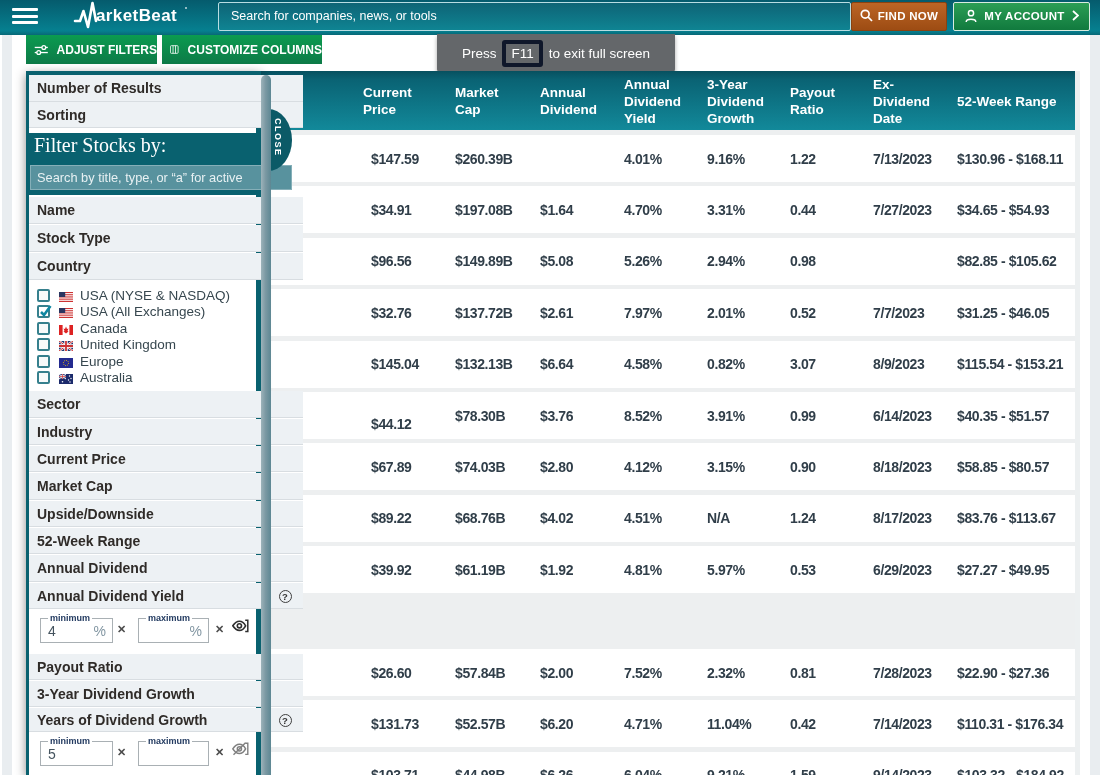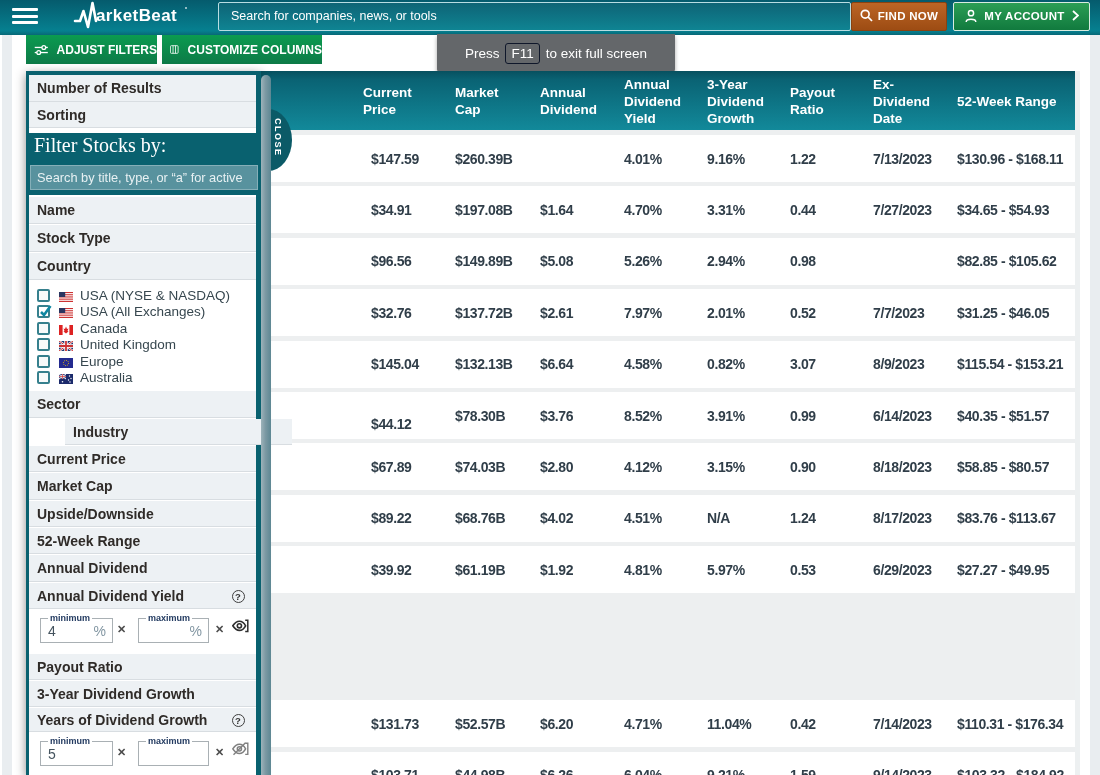--- a/index.html
+++ b/index.html
@@ -30,41 +30,41 @@
     color:#fff; font-weight:bold; font-size:12px; letter-spacing:0;
     display:flex; align-items:center; white-space:nowrap; }
   #adjust { left:26px; width:131px; }
   #customize { left:162px; width:160px; }
 
   
   #toast { position:absolute; left:437px; top:34px; width:238px; height:38px;
     background:#656871; background:#64676a; color:#fff; font-size:13.5px;
     display:flex; align-items:center; justify-content:center; border-radius:0 0 3px 3px;
     box-shadow:0 3px 4px rgba(0,0,0,0.35); }
-  #toast .key { border:1px solid #0f172a; border-radius:3px; padding:2px 5px; margin:0 6px; }
+  #toast .key { border:4px solid #0f172a; border-radius:3px; padding:2px 5px; margin:0 6px; }
 
   
   #lstrip { position:absolute; left:2px; top:35px; width:10px; height:740px; background:#e9edf0; }
   #rstrip { position:absolute; left:1090px; top:35px; width:10px; height:740px; background:#e9edf0; }
   #rshadow { position:absolute; left:1075px; top:71px; width:5px; height:704px; background:#edf0f1; }
 
   
   #thead { position:absolute; left:256px; top:71px; width:819px; height:59px;
     background:linear-gradient(180deg,#07505f 0%, #0a6374 15%, #12899a 100%); color:#fff; }
   #thead .th { position:absolute; font-weight:bold; font-size:13.5px; line-height:17px; }
   #tbody { position:absolute; left:256px; top:130px; width:819px; height:645px; background:#edeff0; }
   .trow { position:absolute; left:0; width:819px; height:47px; background:#fff;
     color:#303e49; font-weight:bold; font-size:14px; letter-spacing:-0.4px; }
   .trow span { position:absolute; top:50%; transform:translateY(-50%); white-space:nowrap; }
 
   
   #sidebar { position:absolute; left:26px; top:71px; width:235px; height:704px;
     background:#09616f; box-shadow:0 3px 10px rgba(0,0,0,.45); }
   #sbcontent { position:absolute; left:3px; top:4px; width:227px; height:700px; background:#fff; }
-  .srow { position:absolute; left:0; width:227px; background:#edf1f4;
+  .srow { position:absolute; left:0; width:274px; background:#edf1f4;
     color:#2f2b28; font-weight:bold; font-size:14px; padding-left:8px;
     border-bottom:1px solid #d8dde1; display:flex; align-items:center; }
   .steal { position:absolute; left:0; width:227px; background:#09616f; }
   .swhite { position:absolute; left:0; width:227px; background:#fff; }
 
   
   #pill { position:absolute; left:261px; top:75px; width:10px; height:700px;
     border-radius:5px 5px 0 0; z-index:30;
     background:linear-gradient(90deg,#9db3ba 0%, #7b99a3 45%, #5d8793 100%); }
   #closetab { position:absolute; left:261px; top:109px; width:31px; height:62px;
@@ -231,20 +231,30 @@
     <div class="trow" style="top: 416.2px;">
       <span style="left: 115px;">$39.92</span>
       <span style="left: 199px;">$61.19B</span>
       <span style="left: 284px;">$1.92</span>
       <span style="left: 368px;">4.81%</span>
       <span style="left: 451px;">5.97%</span>
       <span style="left: 534px;">0.53</span>
       <span style="left: 617px;">6/29/2023</span>
       <span style="left: 701px;">$27.27 - $49.95</span>
     </div>
+    <div class="trow" style="top: 519px;">
+      <span style="left: 115px;">$26.60</span>
+      <span style="left: 199px;">$57.84B</span>
+      <span style="left: 284px;">$2.00</span>
+      <span style="left: 368px;">7.52%</span>
+      <span style="left: 451px;">2.32%</span>
+      <span style="left: 534px;">0.81</span>
+      <span style="left: 617px;">7/28/2023</span>
+      <span style="left: 701px;">$22.90 - $27.36</span>
+    </div>
     <div class="trow" style="top: 570.4px;">
       <span style="left: 115px;">$131.73</span>
       <span style="left: 199px;">$52.57B</span>
       <span style="left: 284px;">$6.20</span>
       <span style="left: 368px;">4.71%</span>
       <span style="left: 451px;">11.04%</span>
       <span style="left: 534px;">0.42</span>
       <span style="left: 617px;">7/14/2023</span>
       <span style="left: 701px;">$110.31 - $176.34</span>
     </div>
@@ -261,21 +271,21 @@
   </div>
 
 <div id="sidebar">
     <div id="sbcontent">
       <div class="srow" style="top: 0px; height: 27px;">Number of Results</div>
       <div class="srow" style="top: 27px; height: 26px;">Sorting</div>
       <div class="steal" style="top: 58px; height: 28px;">
         <span style="position:absolute;left:5px;top:1px;color:#fff;font-family:'Liberation Serif',serif;font-size:20px;">Filter Stocks by:</span>
       </div>
       <div class="steal" style="top: 86px; height: 34px;">
-        <div style="position:absolute;left:1px;top:3.5px;width:228px;height:25px;background:#58929e;border:1px solid #85afb8;color:#e8f1f3;font-size:12.8px;line-height:23px;padding-left:6px;">Search by title, type, or “a” for active</div>
+        <div style="position:absolute;left:1px;top:3.5px;width:262px;height:25px;background:#58929e;border:1px solid #85afb8;color:#e8f1f3;font-size:12.8px;line-height:23px;padding-left:6px;">Search by title, type, or “a” for active</div>
       </div>
       <div class="srow" style="top: 122px; height: 27px;">Name</div>
       <div class="srow" style="top: 150px; height: 27px;">Stock Type</div>
       <div class="srow" style="top: 178px; height: 27px;">Country</div>
       <div class="swhite" style="top: 206px; height: 109px;">
         <div class="chkrow" style="top: 6.5px;">
           <span class="chk"></span>
           <span class="flag"><svg width="14" height="10">
               <rect width="14" height="10" fill="#fff"></rect>
               <g fill="#c33">
@@ -349,21 +359,21 @@
                 <circle cx="12" cy="4.5" r=".7"></circle>
                 <circle cx="9.5" cy="6" r=".7"></circle>
                 <circle cx="11" cy="8" r=".7"></circle>
                 <circle cx="3.5" cy="7.8" r=".8"></circle>
               </g>
             </svg></span>
           <span class="clabel">Australia</span>
         </div>
       </div>
       <div class="srow" style="top: 316px; height: 27px;">Sector</div>
-      <div class="srow" style="top: 344px; height: 26px; margin-left: 36px;">Industry</div>
+      <div class="srow" style="top: 344px; height: 26px;">Industry</div>
       <div class="srow" style="top: 371px; height: 26px;">Current Price</div>
       <div class="srow" style="top: 398px; height: 27px;">Market Cap</div>
       <div class="srow" style="top: 426px; height: 26px;">Upside/Downside</div>
       <div class="srow" style="top: 453px; height: 26px;">52-Week Range</div>
       <div class="srow" style="top: 480px; height: 27px;">Annual Dividend</div>
       <div class="srow" style="top: 508px; height: 26px;">Annual Dividend Yield<span style="position: absolute; right: 11.5px; top: 6.5px; width: 13px; height: 13px; border: 1.6px solid rgb(63, 63, 63); border-radius: 50%; color: rgb(51, 51, 51); font-size: 9.5px; font-weight: bold; text-align: center; line-height: 11px; padding: 0px; display: block;">?</span></div>
       <div class="swhite" style="top: 535px; height: 43px;">
         <div class="fld" style="left:11px;top:8px;width:73px;">
           <span class="lbl">minimum</span>
           <span class="val">4</span>

